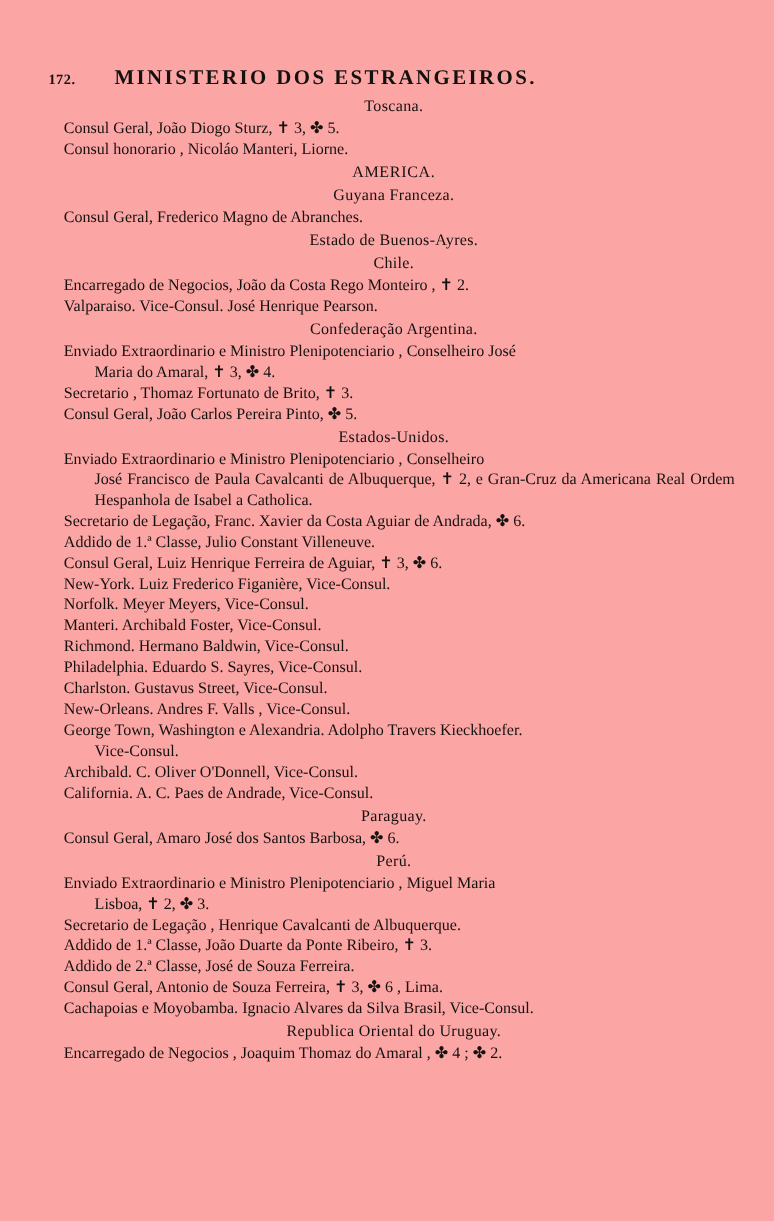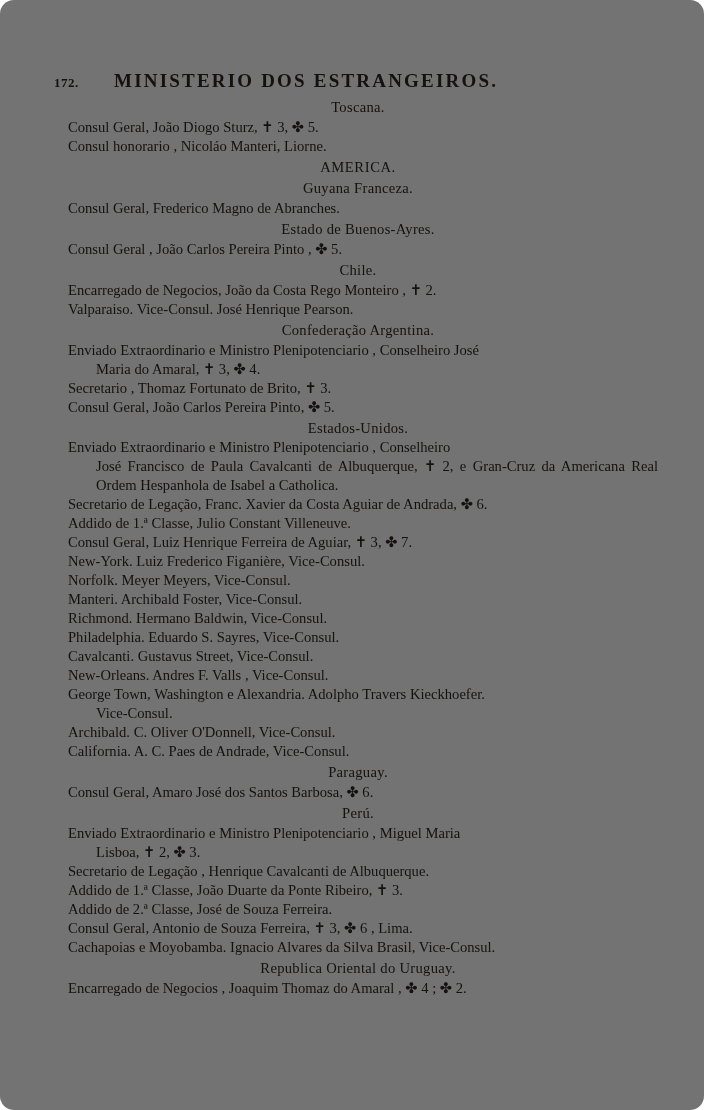--- a/index.html
+++ b/index.html
@@ -12,24 +12,23 @@
     height: 1110px;
     font-family: "Liberation Serif", serif;
     color: #14120f;
     position: relative;
     overflow: hidden;
   }
   .page {
     position: relative;
     width: 704px;
     height: 1110px;
-    background: #737373;
-    padding: 18px;
+    background: #fca5a5;
+    padding: 8px;
     box-sizing: border-box;
-    border-radius: 14px;
   }
   .header {
     display: flex;
     align-items: baseline;
     padding: 52px 0 0 0;
     margin: 0 0 0 0;
   }
   .folio {
     font-size: 13px;
     font-weight: bold;
@@ -98,39 +97,38 @@
   </div>
 
   <div class="content" id="content">
       <div class="region-head">Toscana.</div>
       <div class="entry"><span>Consul Geral, João Diogo Sturz, ✝ 3, ✤ 5.</span></div>
       <div class="entry"><span>Consul honorario , Nicoláo Manteri, Liorne.</span></div>
       <div class="region-head upright">AMERICA.</div>
       <div class="region-head">Guyana Franceza.</div>
       <div class="entry"><span>Consul Geral, Frederico Magno de Abranches.</span></div>
       <div class="region-head">Estado de Buenos-Ayres.</div>
-      <div class="entry"><span>Consul Geral , João Carlos Pereira Pinto , ✤ 5.</span></div>
       <div class="region-head">Chile.</div>
       <div class="entry"><span>Encarregado de Negocios, João da Costa Rego Monteiro , ✝ 2.</span></div>
       <div class="entry"><span><span class="it">Valparaiso.</span> Vice-Consul. José Henrique Pearson.</span></div>
       <div class="region-head">Confederação Argentina.</div>
       <div class="entry justify"><span>Enviado Extraordinario e Ministro Plenipotenciario , Conselheiro José</span><span class="cont">Maria do Amaral, ✝ 3, ✤ 4.</span></div>
       <div class="entry"><span>Secretario , Thomaz Fortunato de Brito, ✝ 3.</span></div>
       <div class="entry"><span>Consul Geral, João Carlos Pereira Pinto, ✤ 5.</span></div>
       <div class="region-head">Estados-Unidos.</div>
       <div class="entry justify"><span>Enviado Extraordinario e Ministro Plenipotenciario , Conselheiro</span><span class="cont">José Francisco de Paula Cavalcanti de Albuquerque, ✝ 2, e Gran-Cruz da Americana Real Ordem Hespanhola de Isabel a Catholica.</span></div>
       <div class="entry"><span>Secretario de Legação, Franc. Xavier da Costa Aguiar de Andrada, ✤ 6.</span></div>
       <div class="entry"><span>Addido de 1.ª Classe, Julio Constant Villeneuve.</span></div>
-      <div class="entry"><span>Consul Geral, Luiz Henrique Ferreira de Aguiar, ✝ 3, ✤ 7.</span></div>
+      <div class="entry"><span>Consul Geral, Luiz Henrique Ferreira de Aguiar, ✝ 3, ✤ 6.</span></div>
       <div class="entry"><span><span class="it">New-York.</span> Luiz Frederico Figanière, Vice-Consul.</span></div>
       <div class="entry"><span><span class="it">Norfolk.</span> Meyer Meyers, Vice-Consul.</span></div>
       <div class="entry"><span><span class="it">Manteri.</span> Archibald Foster, Vice-Consul.</span></div>
       <div class="entry"><span><span class="it">Richmond.</span> Hermano Baldwin, Vice-Consul.</span></div>
       <div class="entry"><span><span class="it">Philadelphia.</span> Eduardo S. Sayres, Vice-Consul.</span></div>
-      <div class="entry"><span><span class="it">Cavalcanti.</span> Gustavus Street, Vice-Consul.</span></div>
+      <div class="entry"><span><span class="it">Charlston.</span> Gustavus Street, Vice-Consul.</span></div>
       <div class="entry"><span><span class="it">New-Orleans.</span> Andres F. Valls , Vice-Consul.</span></div>
       <div class="entry justify"><span><span class="it">George Town, Washington e Alexandria.</span> Adolpho Travers Kieckhoefer.</span><span class="cont">Vice-Consul.</span></div>
       <div class="entry"><span><span class="it">Archibald.</span> C. Oliver O'Donnell, Vice-Consul.</span></div>
       <div class="entry"><span><span class="it">California.</span> A. C. Paes de Andrade, Vice-Consul.</span></div>
       <div class="region-head">Paraguay.</div>
       <div class="entry"><span>Consul Geral, Amaro José dos Santos Barbosa, ✤ 6.</span></div>
       <div class="region-head">Perú.</div>
       <div class="entry justify"><span>Enviado Extraordinario e Ministro Plenipotenciario , Miguel Maria</span><span class="cont">Lisboa, ✝ 2, ✤ 3.</span></div>
       <div class="entry"><span>Secretario de Legação , Henrique Cavalcanti de Albuquerque.</span></div>
       <div class="entry"><span>Addido de 1.ª Classe, João Duarte da Ponte Ribeiro, ✝ 3.</span></div>

